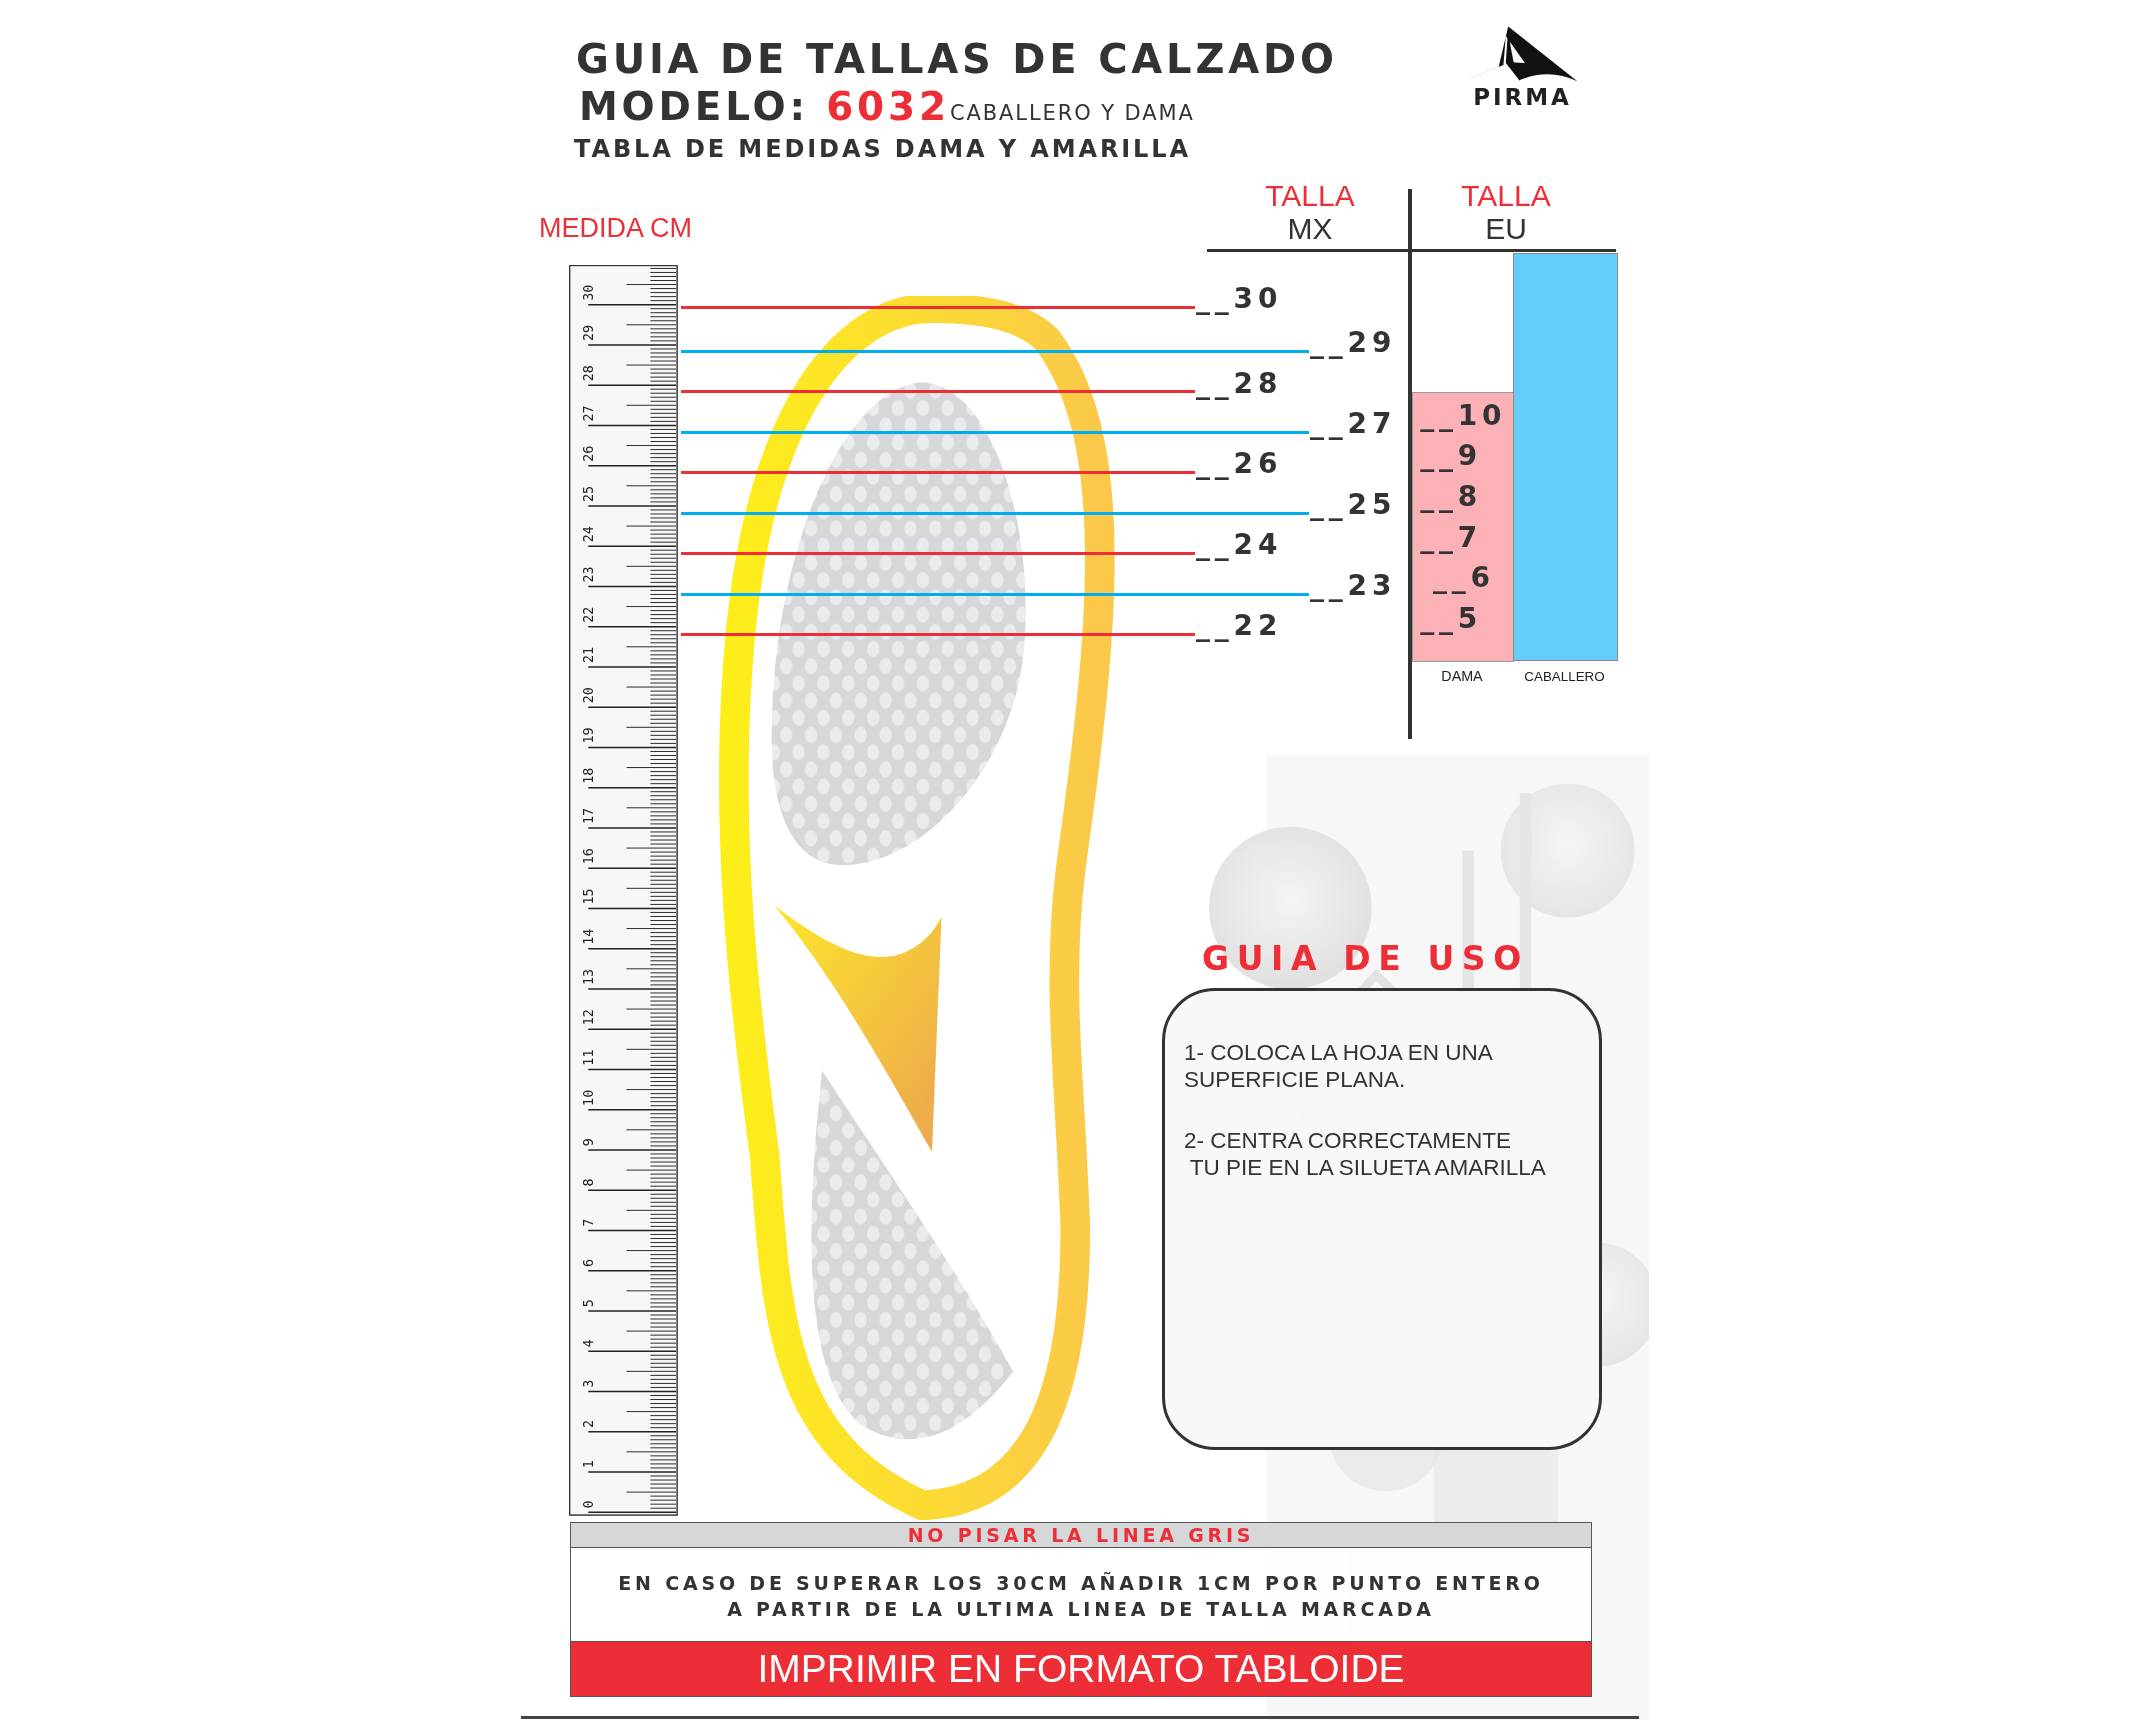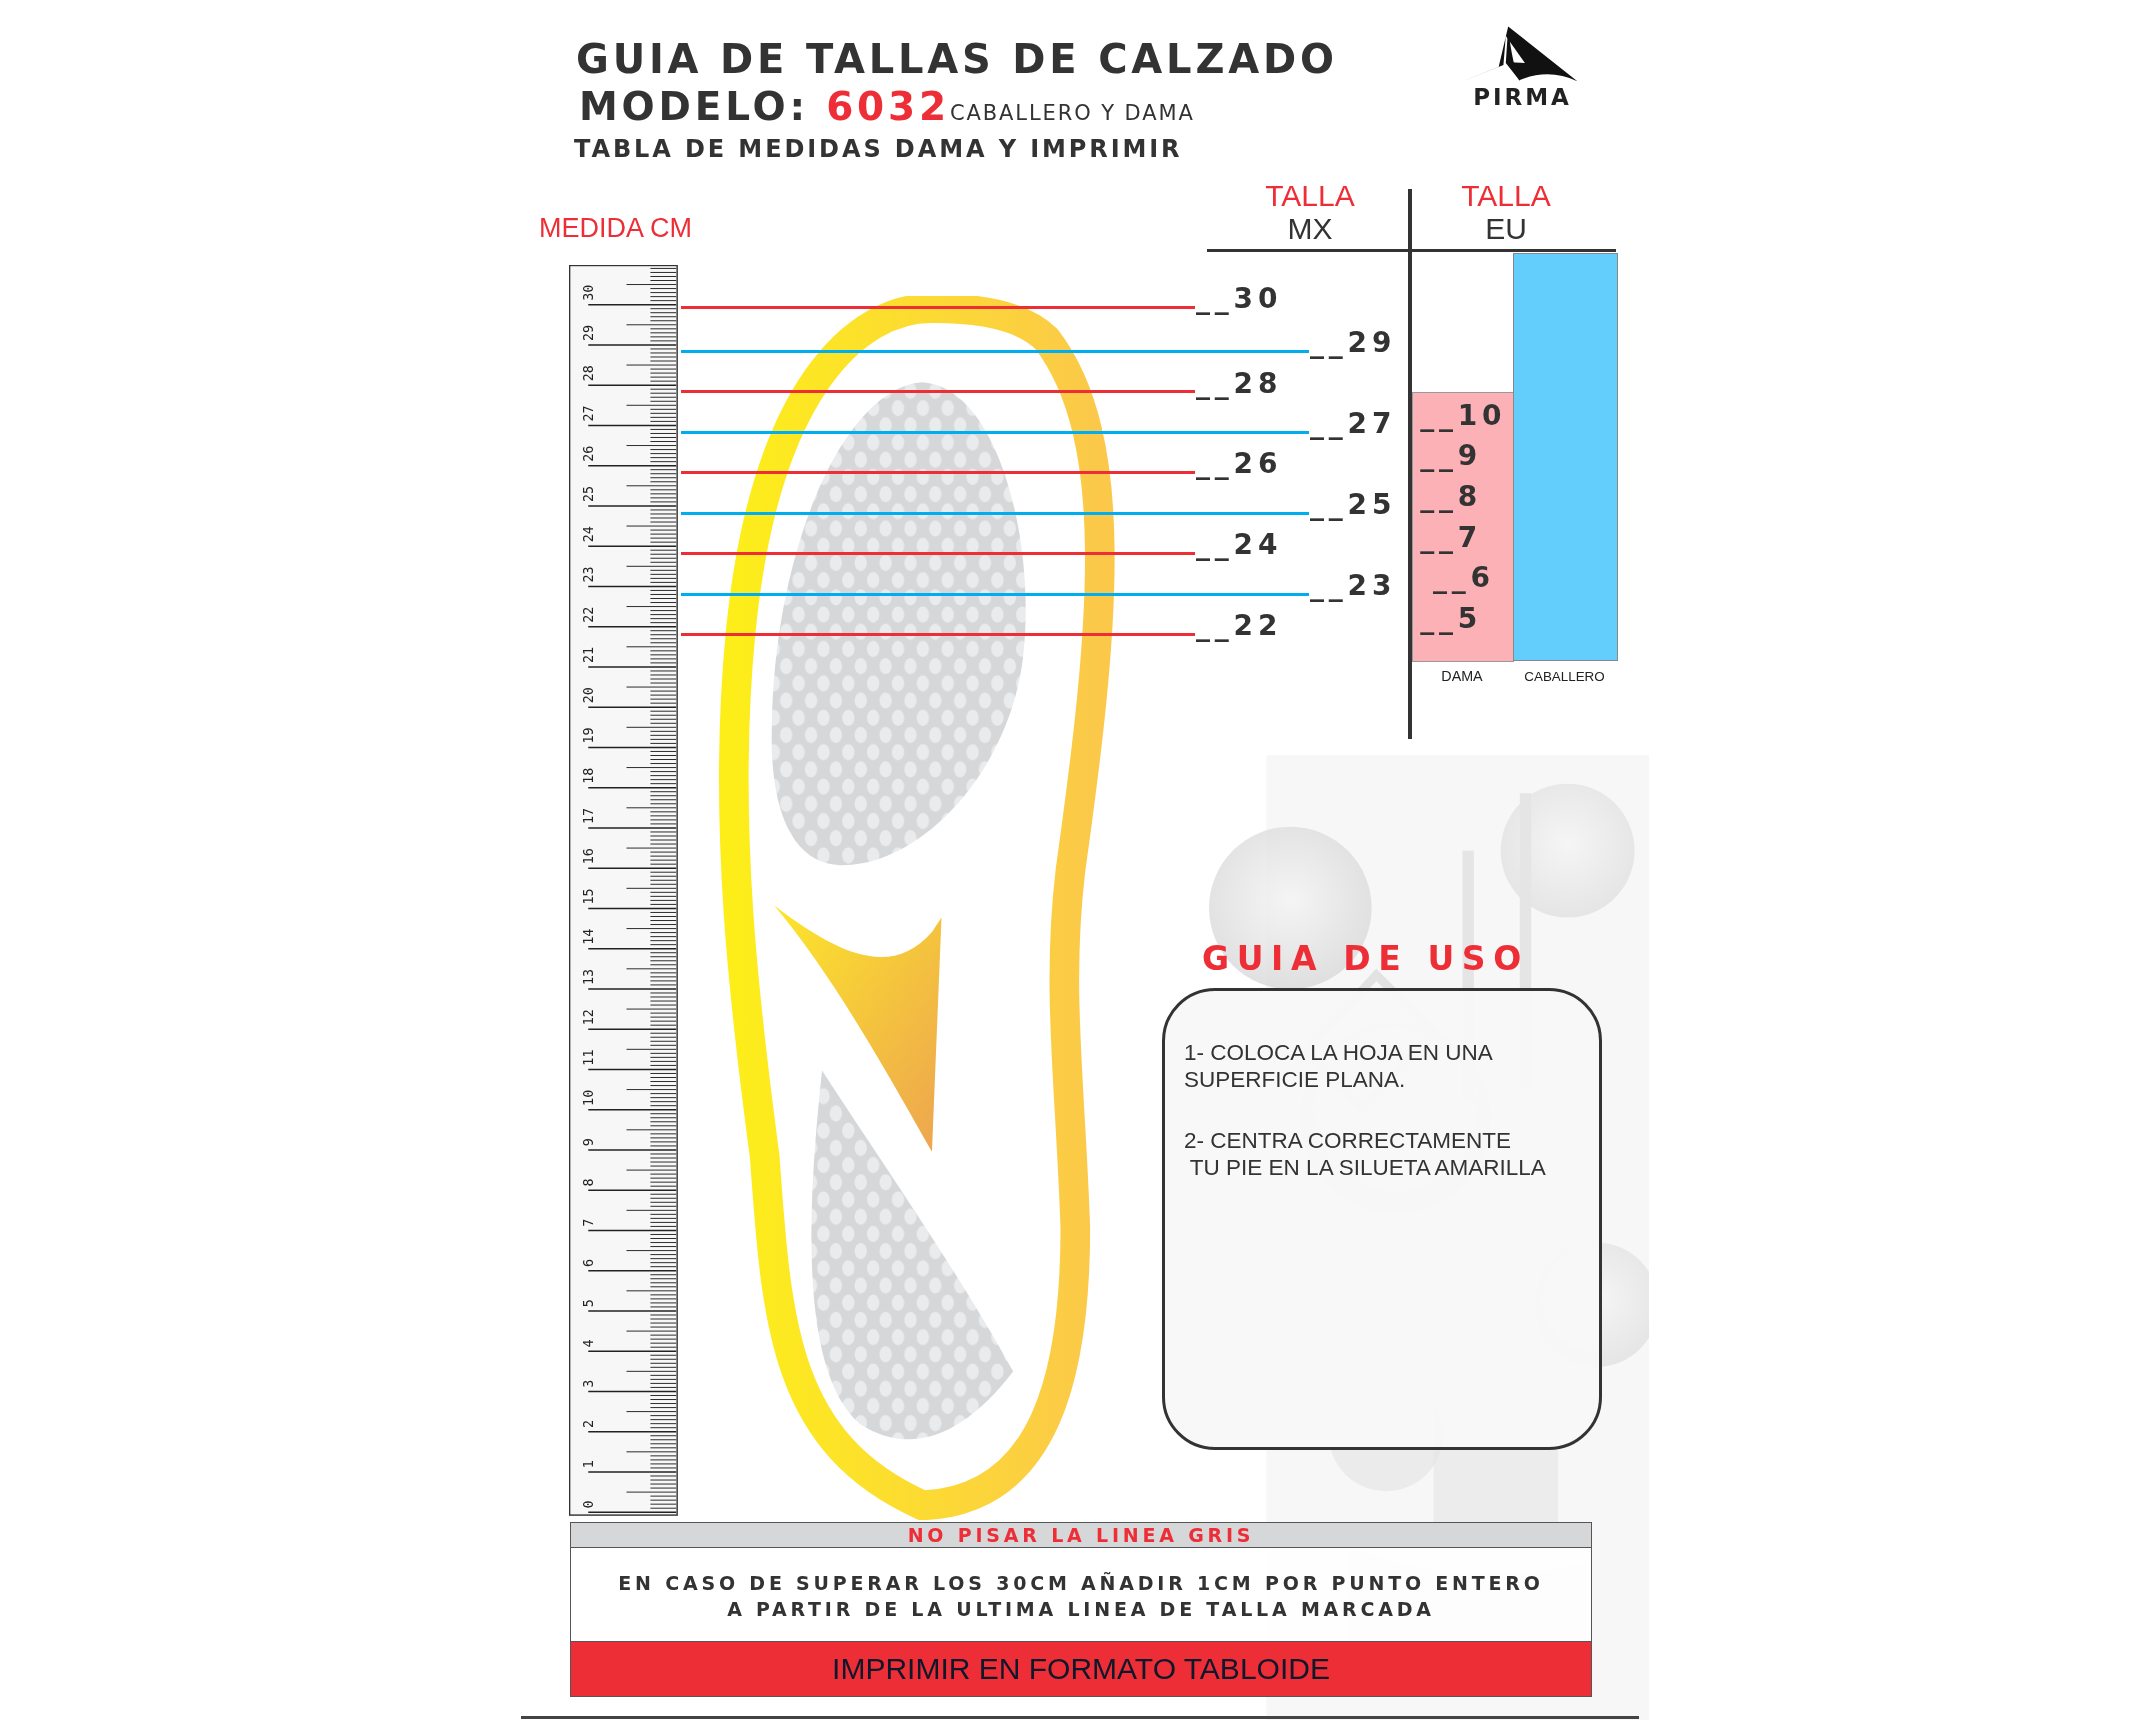--- a/index.html
+++ b/index.html
@@ -35,21 +35,21 @@
     <circle cx="600" cy="1420" r="120" fill="#e6e6e6" opacity="0.7"></circle>
     <path d="M520 1650 q200 100 500 40 l0 280 l-500 0 z" fill="#ededed"></path>
     <circle cx="1040" cy="1150" r="130" fill="url(#ballg)" opacity="0.6"></circle>
   </svg>
 
   <div class="abs title" style="left:576px;top:36px;font-size:40px;">GUIA DE TALLAS DE CALZADO</div>
   <div class="abs title" style="left:579px;top:84px;font-size:39px;">
     <span>MODELO:</span>
     <span class="red">6032</span><span style="font-size:21px;letter-spacing:1.9px;font-weight:normal;">CABALLERO Y DAMA</span>
   </div>
-  <div class="abs title" style="left:574px;top:135px;font-size:24px;letter-spacing:2.9px;">TABLA DE MEDIDAS DAMA Y IMPRIMIR</div>
+  <div class="abs title" style="left:574px;top:135px;font-size:24px;letter-spacing:2.9px;">TABLA DE MEDIDAS DAMA Y AMARILLA</div>
 
   <div class="abs" style="left:1458px;top:24px;width:129px;height:86px;">
     <svg width="129" height="62" viewBox="0 0 270 130">
       <path d="M105 5 L250 120 Q190 92 128 118 L110 80 L140 82 L100 25 L95 86 Q60 100 10 120 L85 90 Z" fill="#111"></path>
       <path d="M105 5 C110 60 120 100 130 120 L100 82 Z" fill="#111"></path>
     </svg>
     <div style="font-family:'DejaVu Sans',sans-serif;font-weight:bold;font-size:23px;letter-spacing:2.9px;color:#222;text-align:center;margin-top:-3.8px;">PIRMA</div>
   </div>
 
   <div class="abs red" style="left:539px;top:213px;font-size:27px;">MEDIDA CM</div>
@@ -484,17 +484,17 @@
   </div>
 
   <div class="abs" style="left:570px;top:1522px;width:1020px;height:24px;background:#d6d7d9;border:1.4px solid #555;display:flex;align-items:center;justify-content:center;">
     <span class="red" style="font-family:'DejaVu Sans',sans-serif;font-weight:bold;font-size:19px;letter-spacing:3.8px;">NO PISAR LA LINEA GRIS</span>
   </div>
   <div class="abs" style="left:570px;top:1548px;width:1020px;height:93px;background:rgba(255,255,255,0.85);border-left:1.4px solid #555;border-right:1.4px solid #555;">
     <div style="text-align:center;font-family:'DejaVu Sans',sans-serif;font-weight:bold;font-size:19px;letter-spacing:3.8px;color:#333;margin-top:24px;">EN CASO DE SUPERAR LOS 30CM AÑADIR 1CM POR PUNTO ENTERO</div>
     <div style="text-align:center;font-family:'DejaVu Sans',sans-serif;font-weight:bold;font-size:19px;letter-spacing:3.8px;color:#333;margin-top:3.8px;">A PARTIR DE LA ULTIMA LINEA DE TALLA MARCADA</div>
   </div>
   <div class="abs" style="left:570px;top:1641px;width:1020px;height:54px;background:#ee2e37;border:1.4px solid #555;display:flex;align-items:center;justify-content:center;">
-    <span style="color:#0f172a;font-size:30px;">IMPRIMIR EN FORMATO TABLOIDE</span>
+    <span style="color:#ffffff;font-size:39px;">IMPRIMIR EN FORMATO TABLOIDE</span>
   </div>
   <div class="abs" style="left:521px;top:1716px;width:1118px;height:2.9px;background:#444;"></div>
 </div>
 
 
 </body></html>

